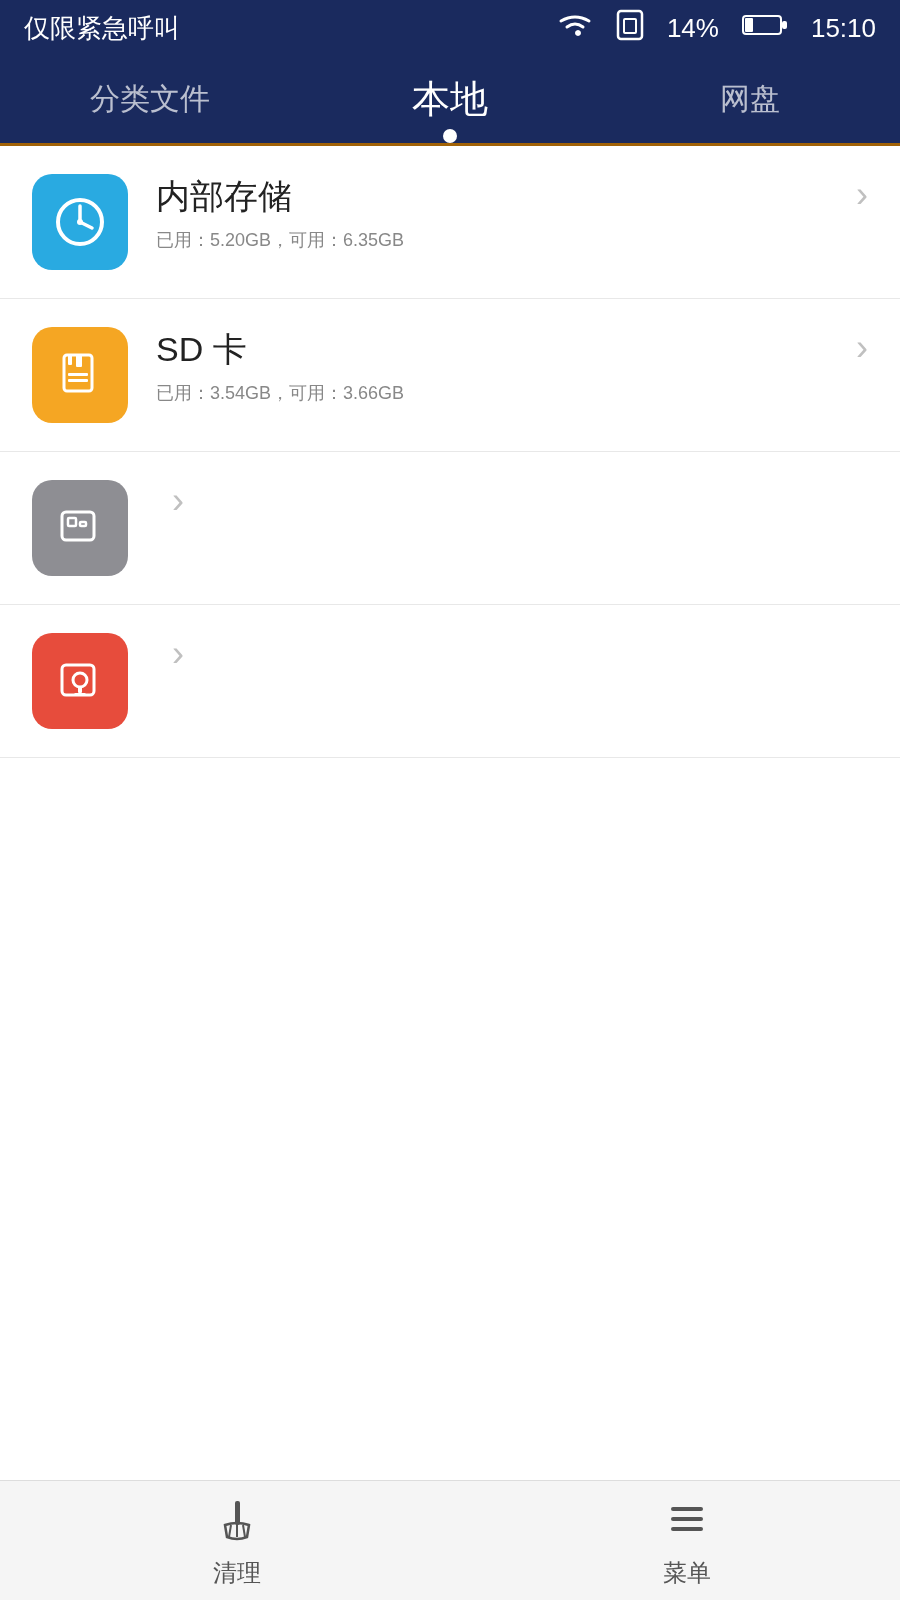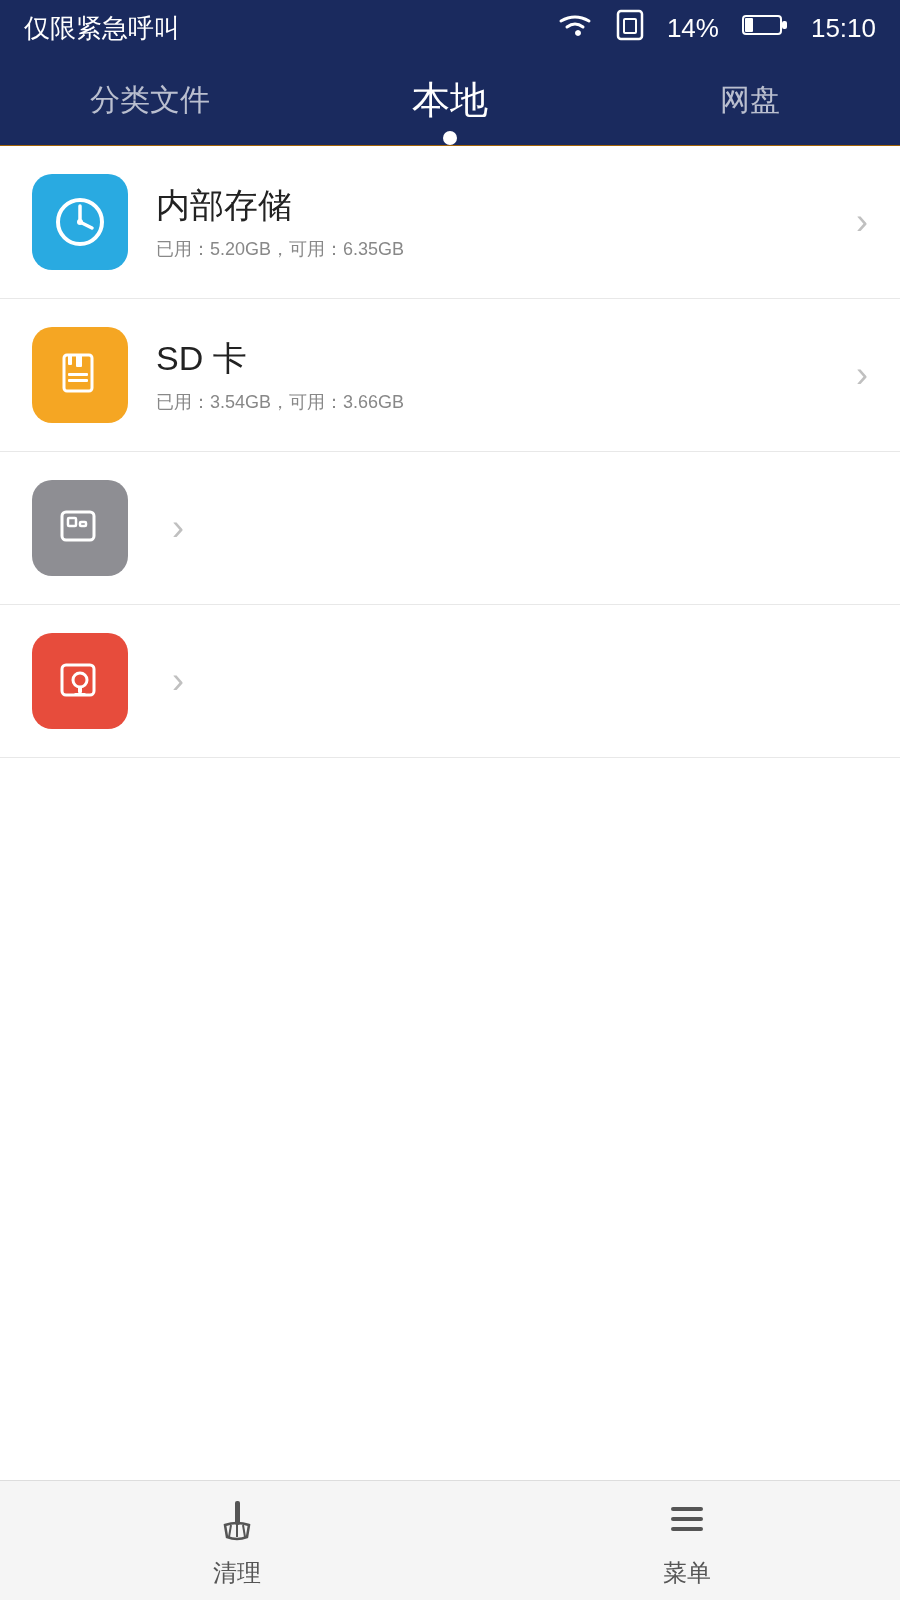--- a/index.html
+++ b/index.html
@@ -31,21 +31,21 @@
       gap: 23px;
       font-size: 26px;
     }
 
     
     .tab-bar {
       background: #1a2a5e;
       display: flex;
       align-items: flex-start;
       height: 90px;
-      border-bottom: 1px solid #a16207;
+      border-bottom: 3px solid #a16207;
     }
     .tab-item {
       flex: 1;
       display: flex;
       flex-direction: column;
       align-items: center;
       justify-content: center;
       height: 100%;
       color: rgba(255,255,255,0.7);
       font-size: 30px;
@@ -67,21 +67,21 @@
 
     
     .content {
       flex: 1;
       background: #fff;
     }
 
     
     .storage-item {
       display: flex;
-      align-items: center;
+      align-items: flex-start;
       padding: 28px 32px;
       border-bottom: 1px solid #e8e8e8;
       cursor: pointer;
       background: #fff;
     }
 
     .item-icon {
       width: 96px;
       height: 96px;
       border-radius: 20px;

